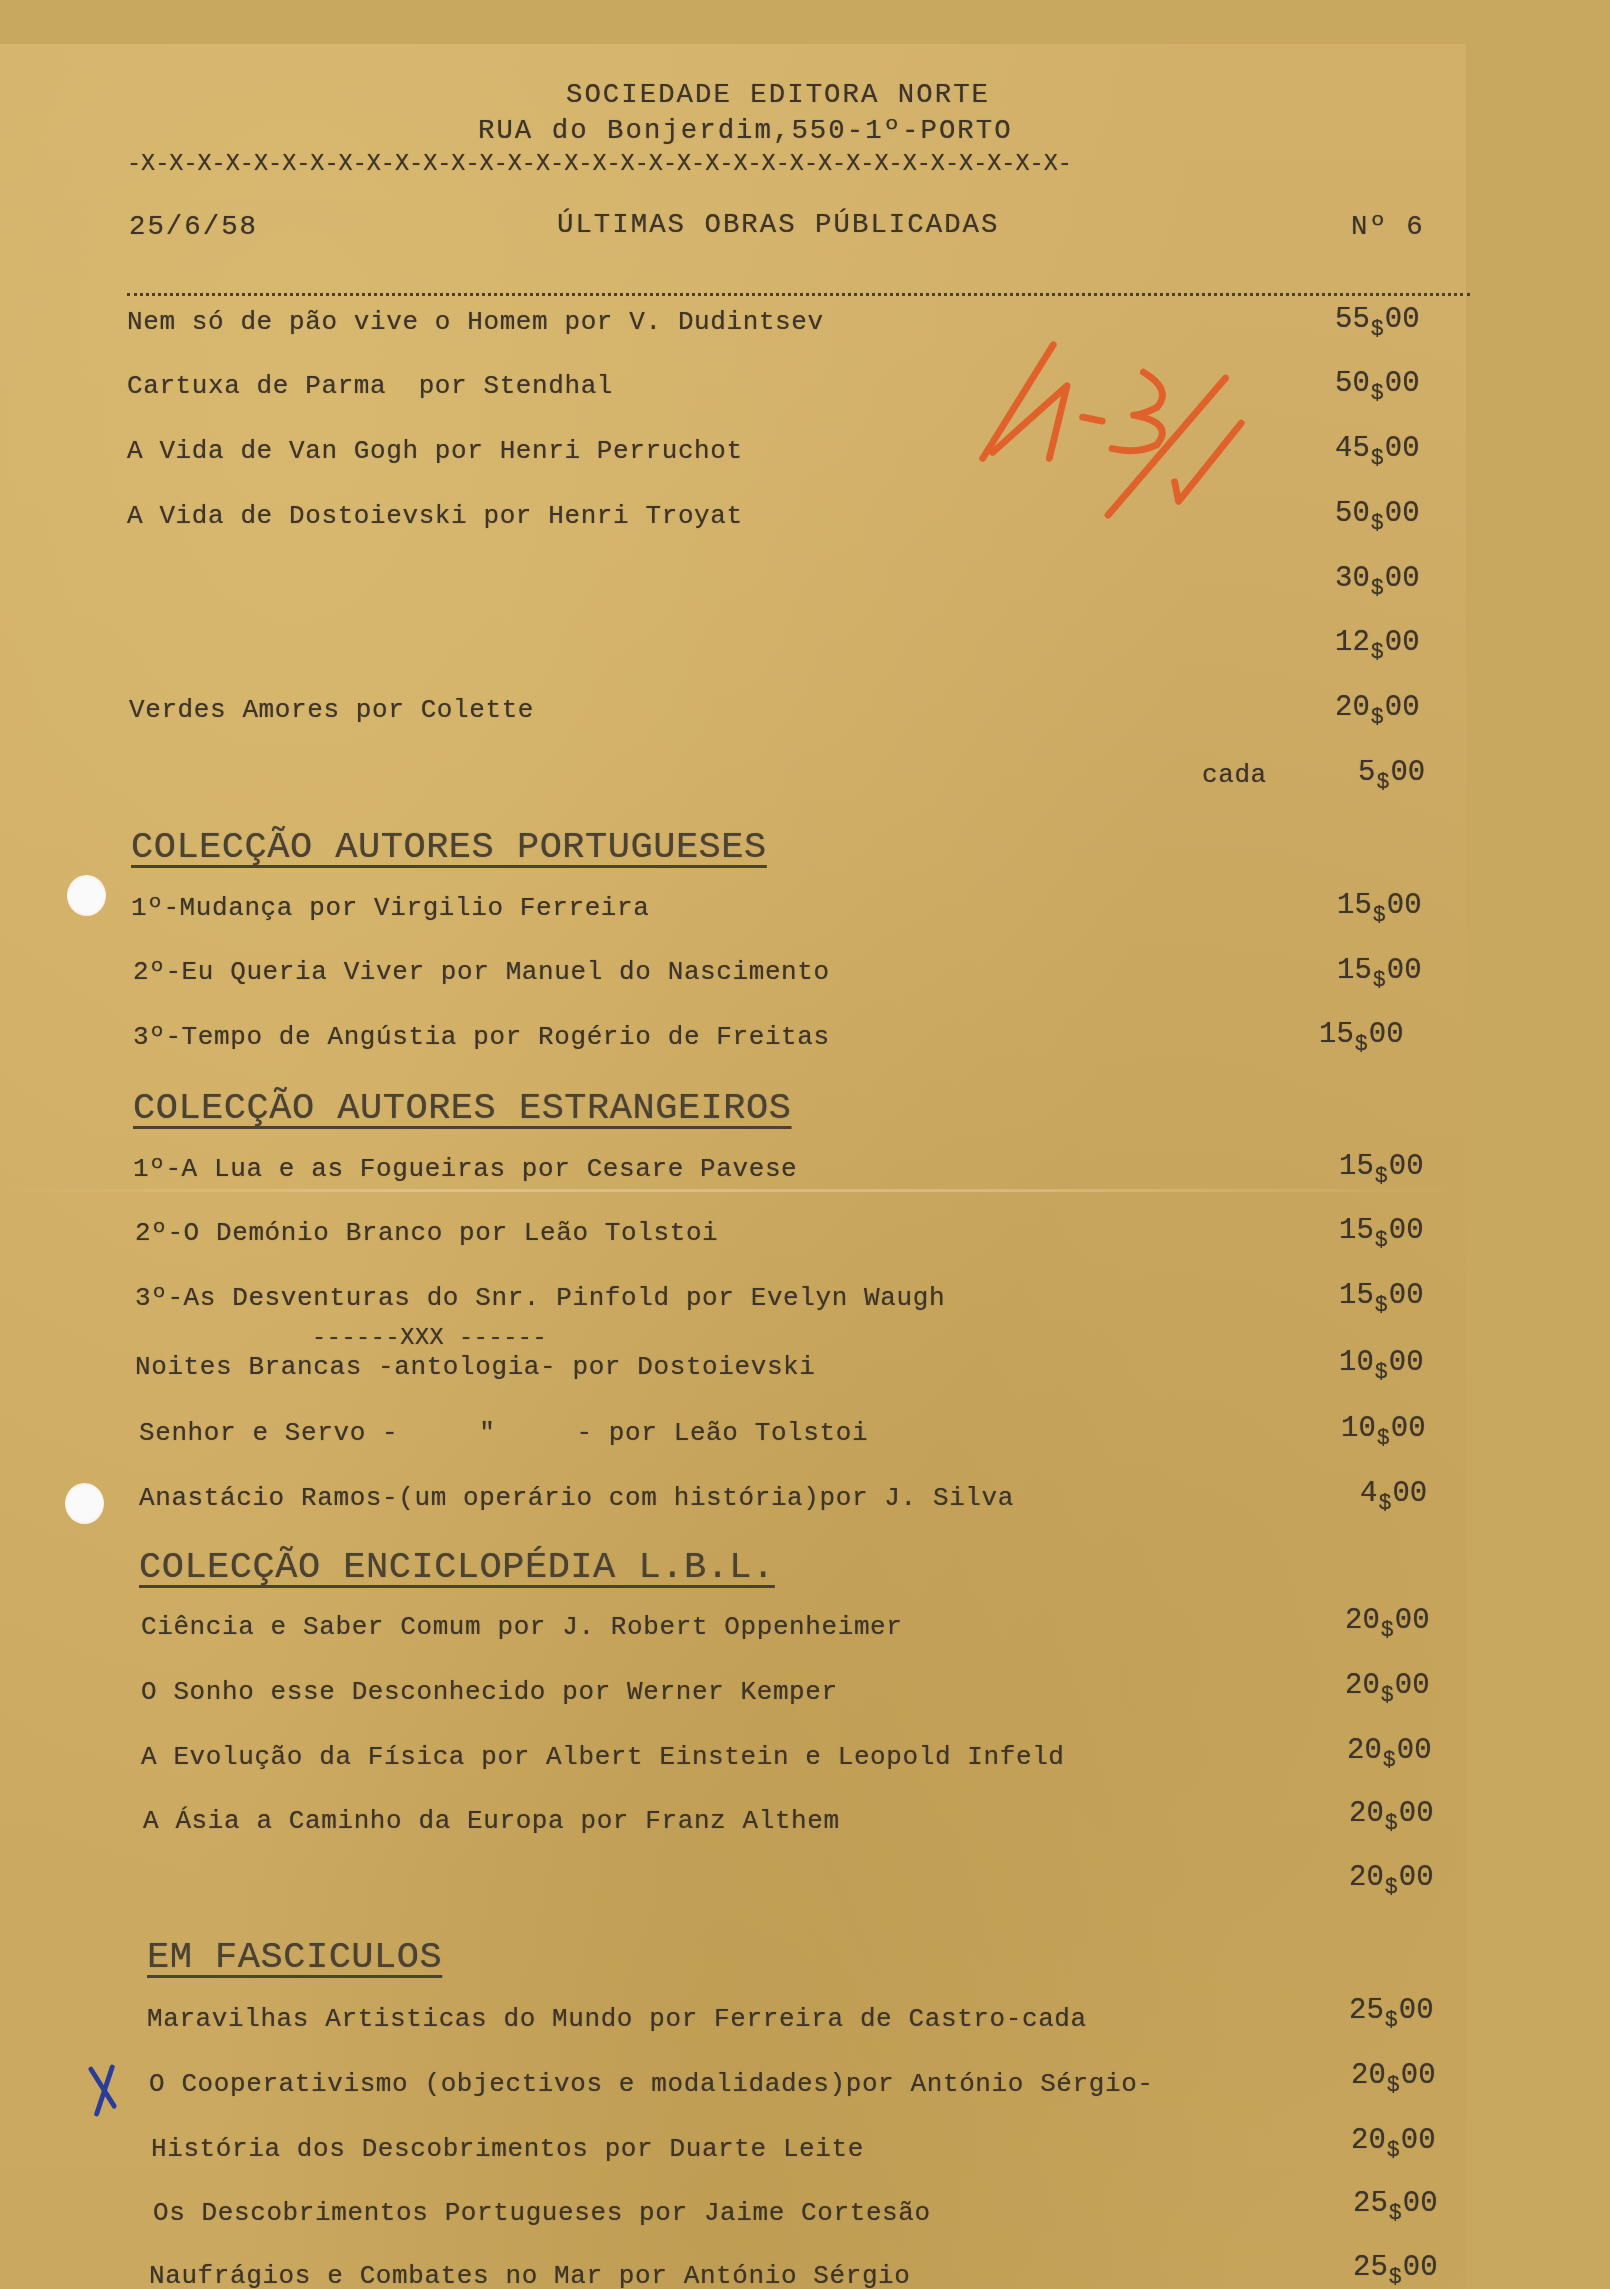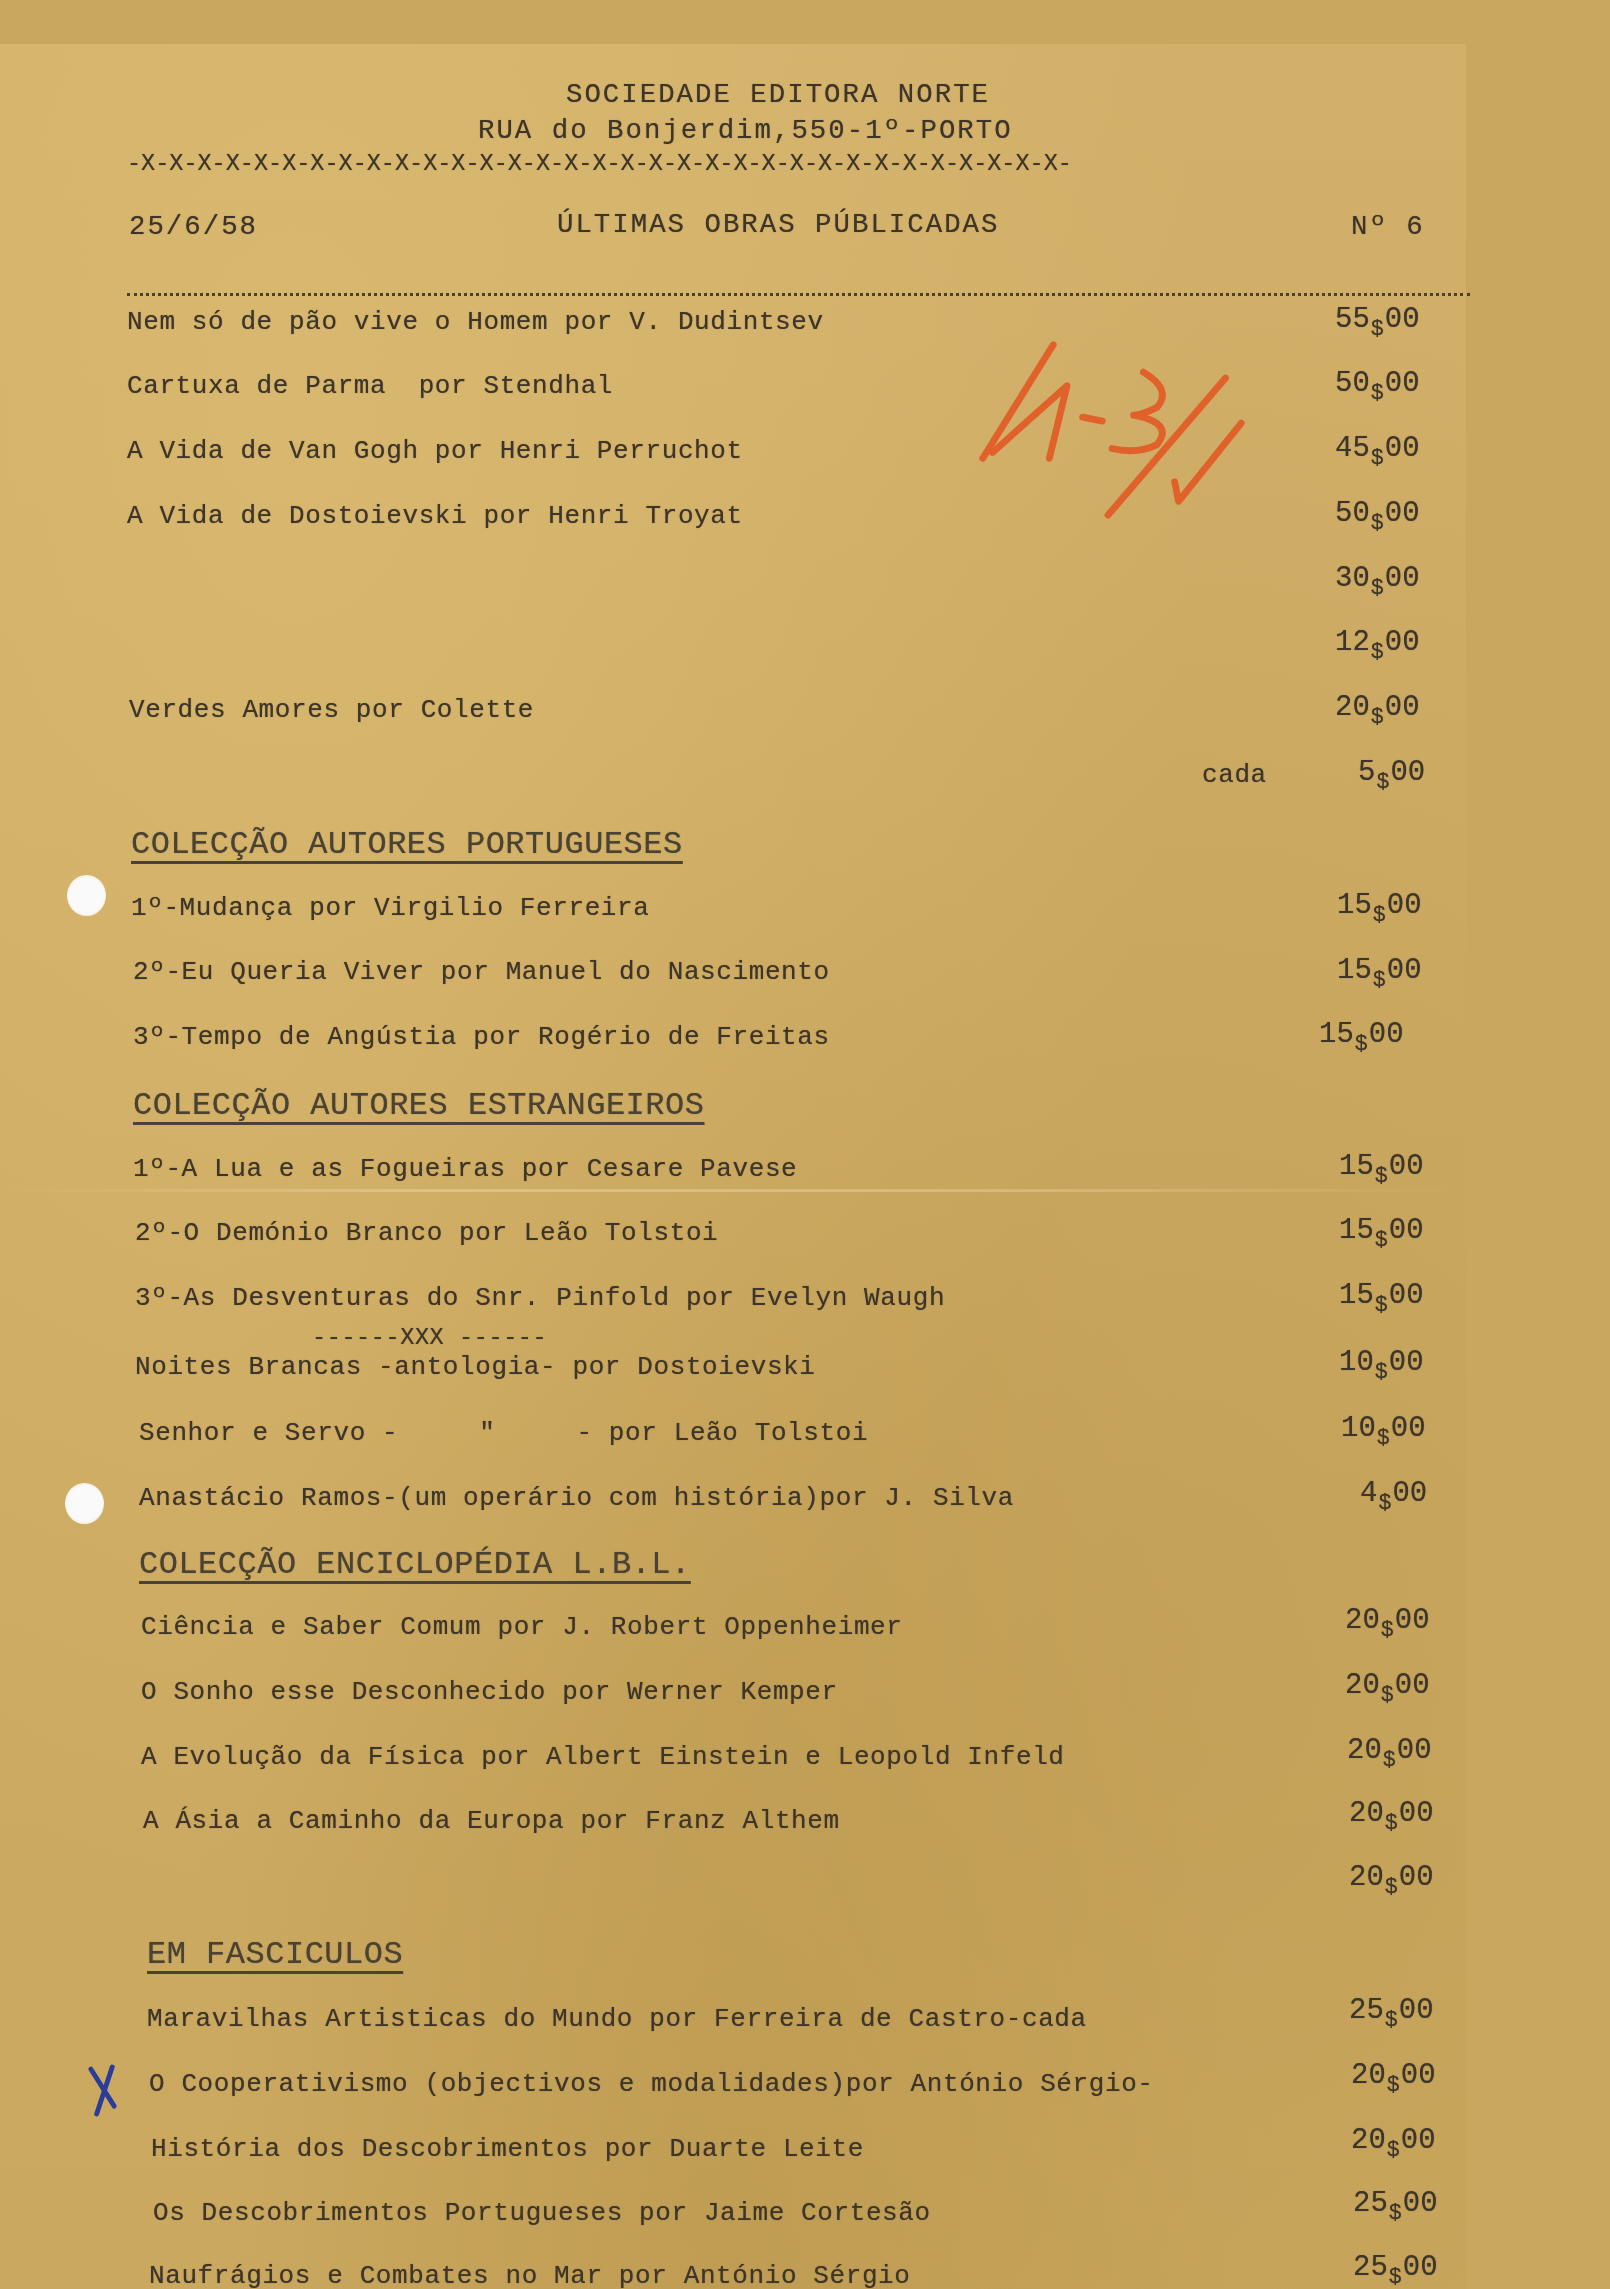--- a/index.html
+++ b/index.html
@@ -17,21 +17,21 @@
     font-family: Liberation Mono, monospace;
     color: #3b3428;
     margin-top: 44px;
   }
   .fold {
     position: absolute; left: 0; top: 1145px; width: 100%; height: 2.9px;
     background: linear-gradient(90deg, rgba(240,220,170,0.0), rgba(240,220,170,0.45) 30%, rgba(240,220,170,0.35) 70%, rgba(240,220,170,0));
   }
   .t { position: absolute; white-space: pre; font-size: 26px; letter-spacing: 0.6px; color: #3d3529; text-shadow: 0 0 1px rgba(60,50,35,0.6); }
   .hdr { font-size: 27.4px; letter-spacing: 2px; }
-  .heading { font-size: 32px; letter-spacing: 0.5px; text-decoration: underline; text-decoration-thickness: 2.9px; text-underline-offset: 7.8px; color: #4a4233; }
+  .heading { font-size: 37px; letter-spacing: 0.5px; text-decoration: underline; text-decoration-thickness: 2.9px; text-underline-offset: 7.8px; color: #4a4233; }
   .price { position: absolute; white-space: pre; font-size: 29px; color: #3d3529; text-shadow: 0 0 1px rgba(60,50,35,0.6); }
   .price .cur { font-size: 21.6px; position: relative; top: 7.8px; margin: 0 1px; }
   .xline { font-size: 23.5px; letter-spacing: 0px; }
   .dashline { position: absolute; left: 127px; top: 249px; width: 1343px; border-top: 3.9px dotted #4a4030; }
   .hole {
     position: absolute; border-radius: 50%;
     background: radial-gradient(circle, #fafafa 60%, #f0e6cc 85%, #c9a860 100%);
   }
   .red-mark { position: absolute; left: 965px; top: 289px; width: 294px; height: 186px; }
   .blue-mark { position: absolute; left: 83px; top: 2017px; width: 39px; height: 59px; }

